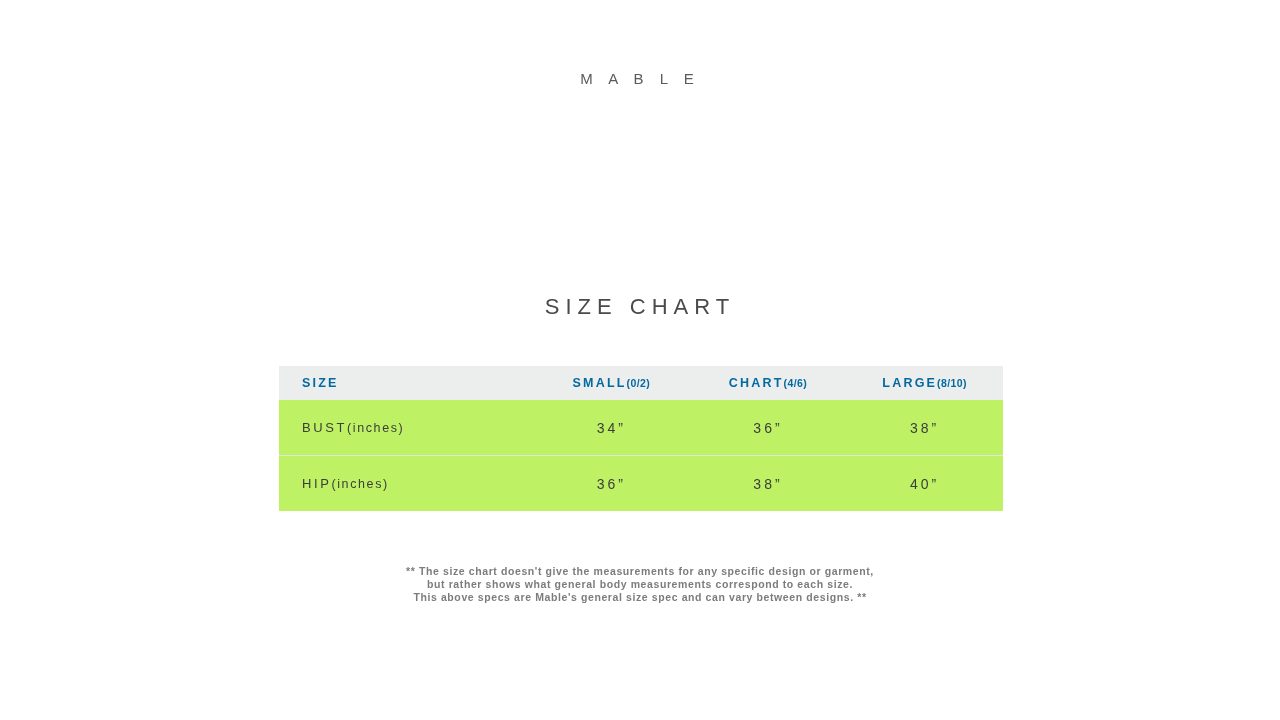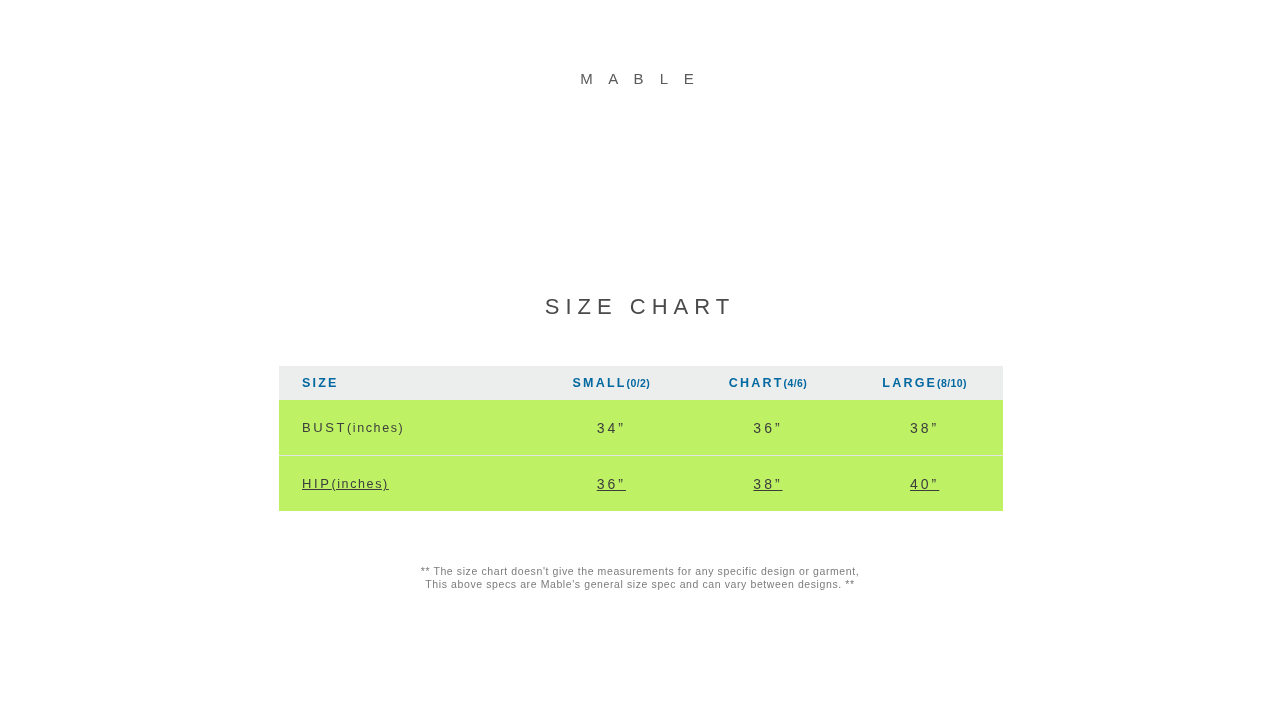--- a/index.html
+++ b/index.html
@@ -86,21 +86,20 @@
     letter-spacing: 3px;
     color: #3d3d3d;
     text-align: center;
     padding: 0;
     vertical-align: middle;
     border-bottom: 1px solid #e3e4e4;
   }
 
   table.size-chart tbody tr:last-child td {
     border-bottom: none;
-    text-decoration: underline;
   }
 
   table.size-chart tbody td.row-label {
     text-align: left;
     padding-left: 23px;
     letter-spacing: 2.6px;
     font-size: 13px;
   }
 
   .row-label .unit {
@@ -112,21 +111,21 @@
     position: absolute;
     top: 565px;
     left: 0;
     width: 100%;
     text-align: center;
     font-size: 10.5px;
     line-height: 13px;
     letter-spacing: 0.6px;
     color: #7c7c7c;
   }
-  .footnote div { white-space: nowrap; }
+  .footnote div { white-space: nowrap; font-weight: bold; }
 </style>
 </head>
 <body>
 
 <div class="brand">M A B L E</div>
 
 <div class="page-title">SIZE CHART</div>
 
 <div class="table-wrap">
   <table class="size-chart">
@@ -162,14 +161,15 @@
         <td>36”</td>
         <td>38”</td>
         <td>40”</td>
       </tr>
     </tbody>
   </table>
 </div>
 
 <div class="footnote">
   <div>** The size chart doesn't give the measurements for any specific design or garment,</div>
+  <div>but rather shows what general body measurements correspond to each size.</div>
   <div>This above specs are Mable's general size spec and can vary between designs. **</div>
 </div>
 
 </body></html>

